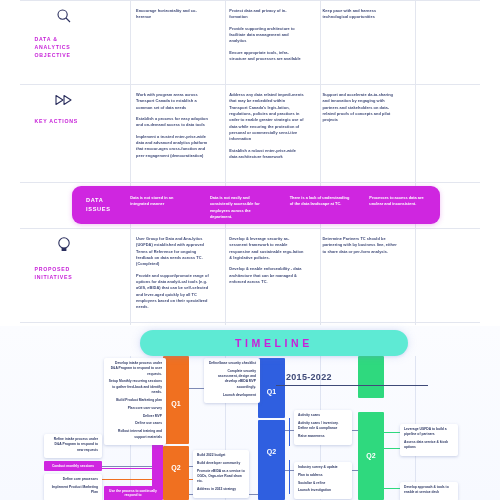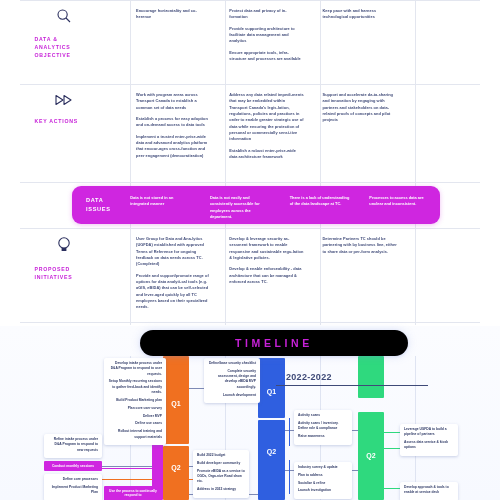--- a/index.html
+++ b/index.html
@@ -33,21 +33,21 @@
                  box-shadow:0 1px 5px rgba(199,33,216,.28); display:flex; align-items:flex-start; }
   .issues-band .ib-label { width:58px; padding:10px 0 0 14px; color:#fff;
                  font-size:5.6px; font-weight:700; letter-spacing:.7px; line-height:1.6; }
   .issues-band .ib-cell { width:95px; padding:9px 9px 0 9px; }
   .issues-band .ib-cell p { color:#fff; font-size:3.9px; line-height:1.62; font-weight:600; }
 
   
   .tl-wrap { position:absolute; left:0; top:326px; width:500px; height:174px;
              background:linear-gradient(180deg,#fbfcff 0%, #f7f9ff 100%); }
   .tl-pill { position:absolute; left:140px; top:330px; width:268px; height:26px;
-             background:#000000; border-radius:13px;
+             background:#5eead4; border-radius:13px;
              box-shadow:0 0 10px rgba(120,140,220,.22), 0 1px 3px rgba(120,140,220,.18);
              display:flex; align-items:center; justify-content:center; z-index:30; }
   .tl-pill span { color:#c721d8; font-size:10.5px; font-weight:700; letter-spacing:3.6px; }
 
   .yr { position:absolute; left:286px; top:372px; color:#3f4a78; font-size:9px;
         font-weight:600; letter-spacing:.3px; z-index:22; }
   .yr-rule { position:absolute; left:276px; top:385px; width:152px; height:1.4px;
              background:#3f4a78; z-index:21; }
 
   
@@ -181,21 +181,21 @@
   </div>
 
   <div class="tl-wrap"></div>
 
   <div class="tgrid" style="left:130px;"></div>
   <div class="tgrid" style="left:225px;"></div>
   <div class="tgrid" style="left:320px;"></div>
   <div class="tgrid" style="left:415px;"></div>
 
   <div class="yr-rule"></div>
-  <div class="yr">2022-2022</div>
+  <div class="yr">2015-2022</div>
 
   <div class="bar" style="left:163px;top:356px;width:26px;height:88px;background:#f07020;">
     <span style="top:44px;">Q1</span>
   </div>
   <div class="bar" style="left:163px;top:446px;width:26px;height:54px;background:#f07020;">
     <span style="top:18px;">Q2</span>
   </div>
   <div class="bar" style="left:152px;top:424px;width:11px;height:76px;background:#cf26e0;"></div>
   <div class="bar" style="left:258px;top:358px;width:27px;height:60px;background:#2f5fe0;">
     <span style="top:30px;">Q1</span>

